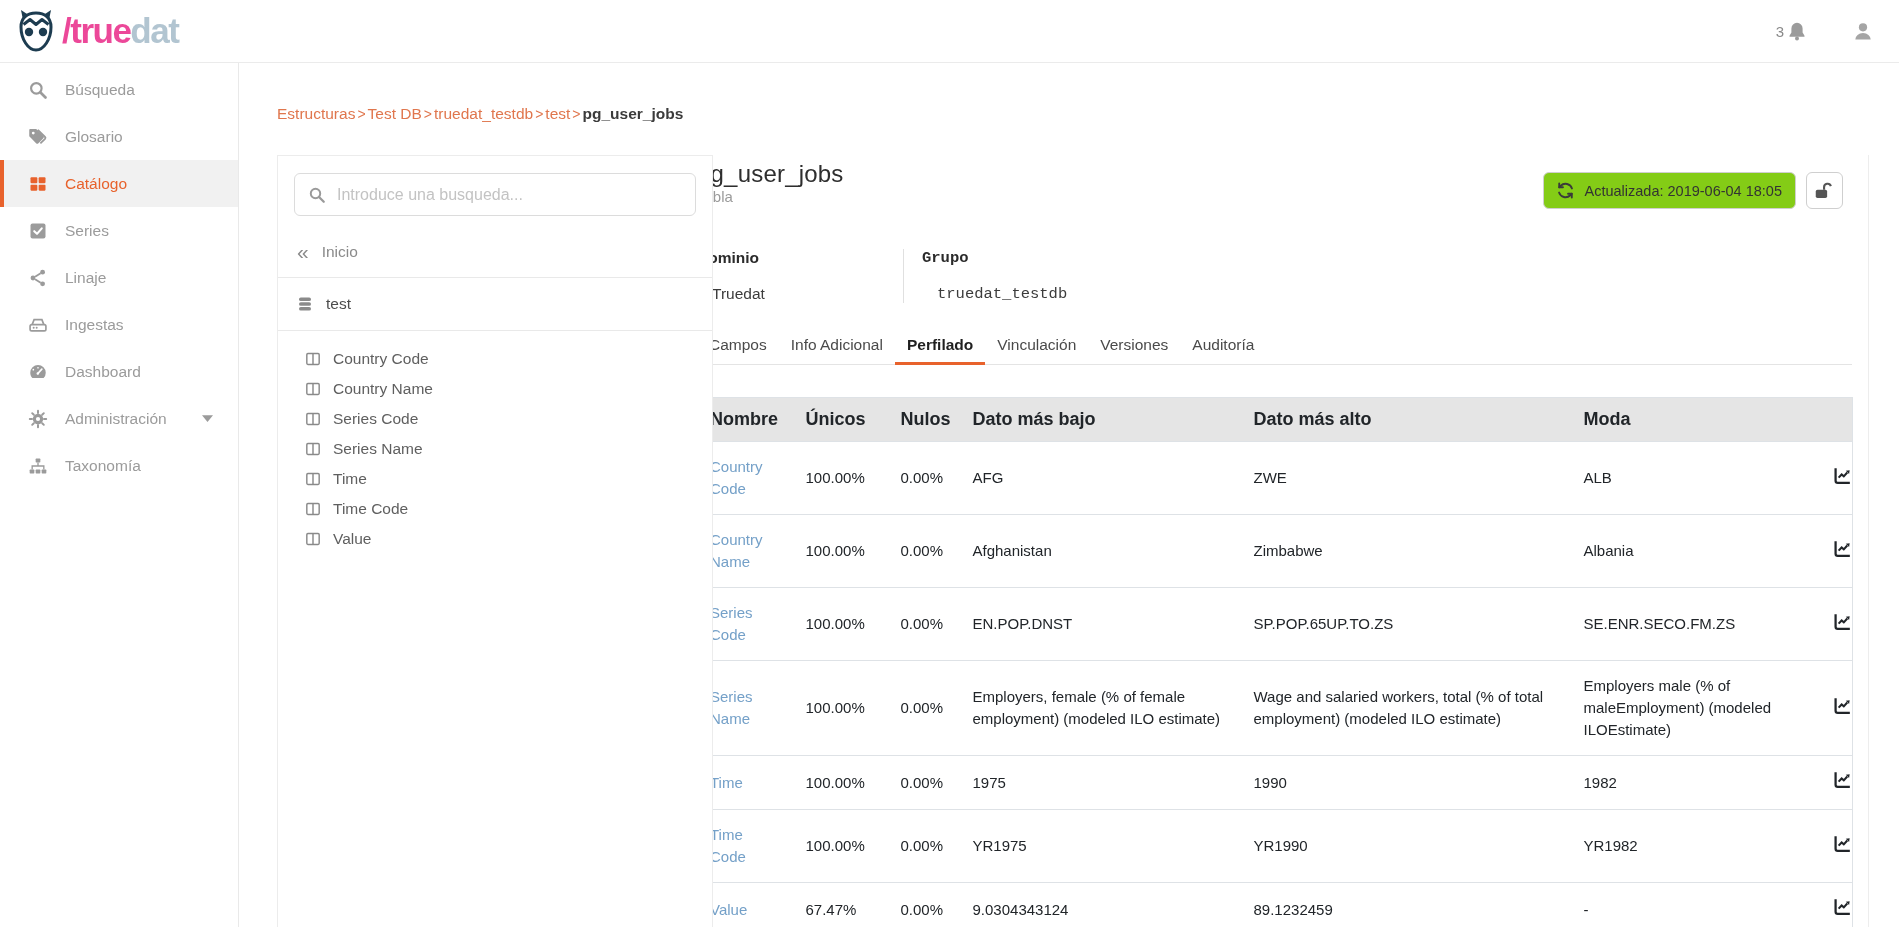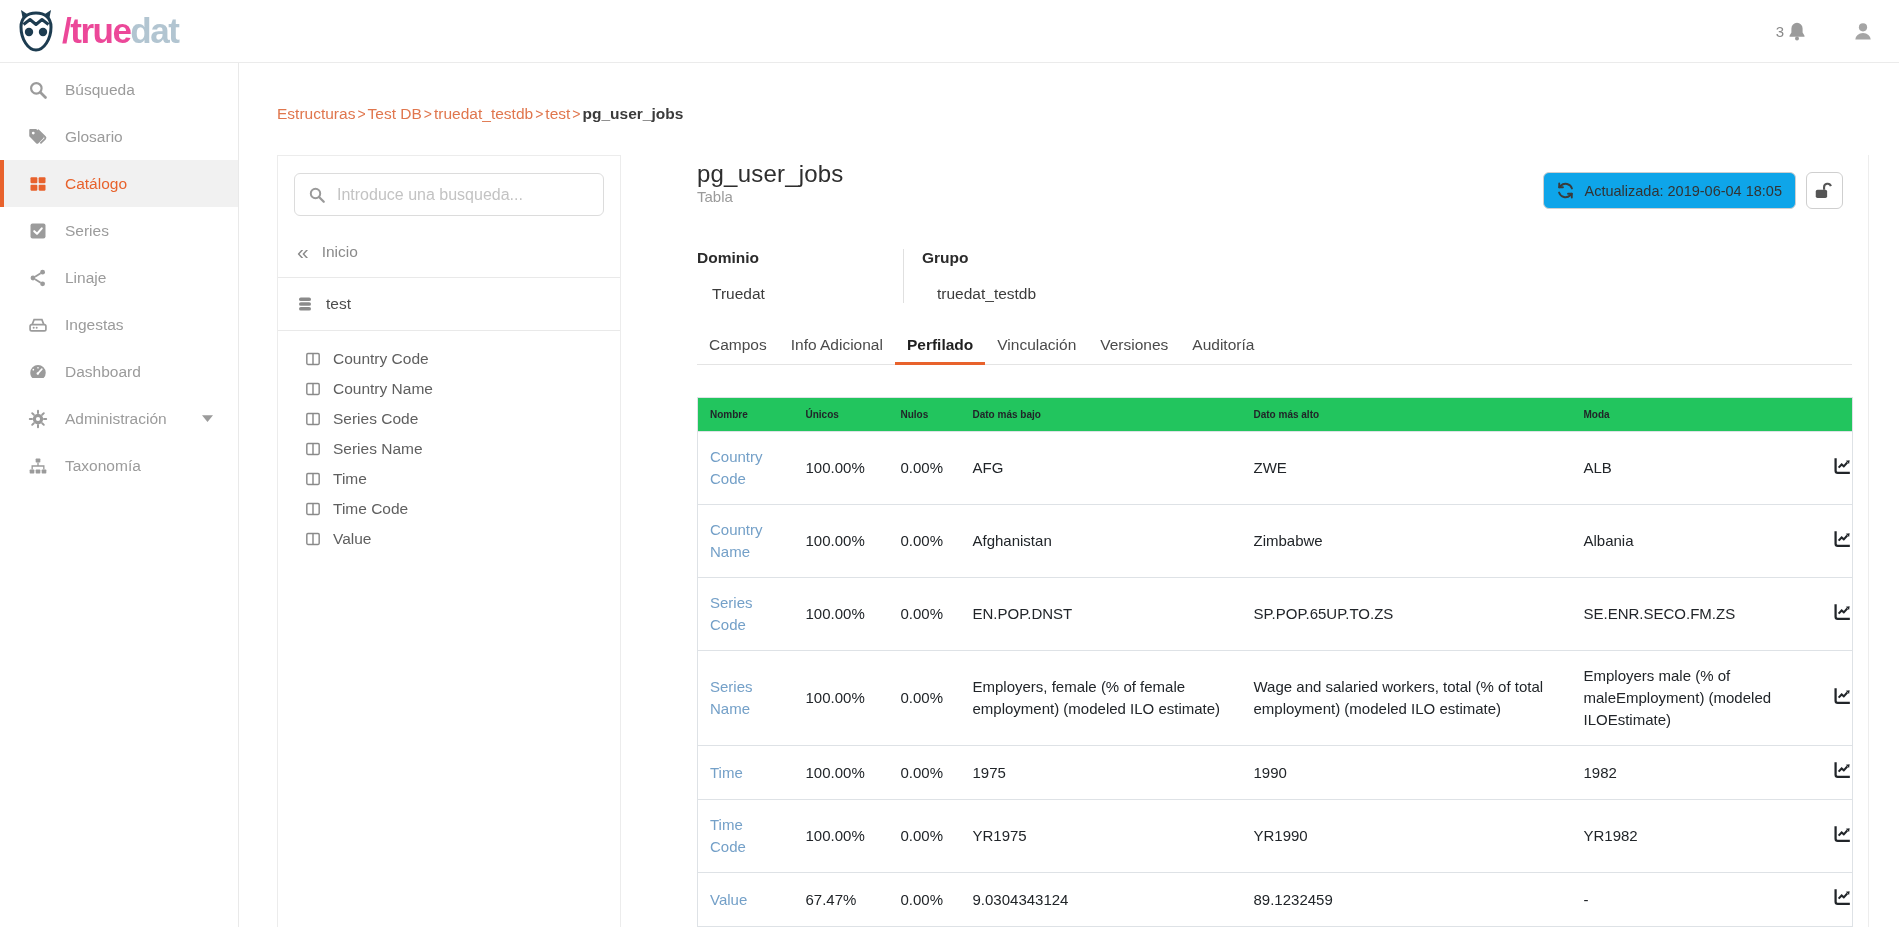--- a/index.html
+++ b/index.html
@@ -30,21 +30,21 @@
   .side-caret { margin-left:auto; margin-right:24px; display:flex; }
 
   
   .breadcrumb { position:absolute; left:277px; top:105px; display:flex; align-items:center;
                 gap:2px; font-size:15.5px; z-index:4; }
   .crumb-link { color:#e0764d; cursor:pointer; }
   .crumb-sep  { color:#e0764d; font-size:14px; }
   .crumb-current { color:#3b3b3b; font-weight:bold; }
 
   
-  .panel { position:absolute; left:277px; top:155px; bottom:0; width:344px; background:#fff;
+  .panel { position:absolute; left:277px; top:155px; bottom:0; width:436px; background:#fff;
            border:1px solid #ececec; border-bottom:none; z-index:3; }
   .search-box { margin:17px 16px; height:43px; border:1px solid #dcdcdc; border-radius:6px;
                 display:flex; align-items:center; padding:0 13px; gap:11px; color:#9a9a9a; }
   .search-box input { border:none; outline:none; flex:1; font-size:16px; color:#555; background:transparent; }
   .search-box input::placeholder { color:#c3c3c3; }
   .panel-home { display:flex; align-items:center; gap:13px; padding:10px 19px 16px; color:#8a8a8a;
                 font-size:15.5px; cursor:pointer; }
   .laquo { font-size:21px; line-height:14px; color:#8a8a8a; }
   .panel-divider { border:none; border-top:1px solid #e9e9e9; }
   .panel-root { display:flex; align-items:center; gap:13px; padding:17px 19px; color:#4c4c4c;
@@ -52,43 +52,43 @@
   .panel-root .icn, .panel-col .icn { color:#8a8a8a; display:flex; flex:none; }
   .panel-cols { padding:13px 0 0 27px; }
   .panel-col { display:flex; align-items:center; gap:12px; height:30px; color:#5f5f5f;
                font-size:15.5px; cursor:pointer; }
 
   
   .content { position:absolute; left:697px; top:160px; width:1155px; z-index:2; }
   .page-title { font-size:24px; font-weight:normal; color:#2e2e2e; letter-spacing:.2px; }
   .page-subtitle { font-size:15px; color:#9b9b9b; }
   .actions { position:absolute; top:12px; right:9px; display:flex; gap:10px; }
-  .btn-updated { height:37px; border:1px solid #cfcfcf; border-radius:6px; background:#0ea5e9;
+  .btn-updated { height:37px; border:1px solid #cfcfcf; border-radius:6px; background:#84cc16;
                  display:flex; align-items:center; gap:10px; padding:0 13px; font-size:14.5px;
                  color:#333; cursor:pointer; font-family:inherit; }
   .btn-updated .icn { color:#3a3a3a; display:flex; }
   .btn-lock { width:37px; height:37px; border:1px solid #cfcfcf; border-radius:6px; background:#fff;
               display:flex; align-items:center; justify-content:center; color:#555; cursor:pointer; }
 
   .meta { display:flex; margin-top:44px; }
   .meta-col1 { width:206px; }
   .meta-vline { width:1px; background:#e0e0e0; }
-  .meta-col2 { padding-left:18px; }
+  .meta-col2 { padding-left:18px;font-family:Liberation Mono, monospace; }
   .meta-label { font-size:15.5px; font-weight:bold; color:#2b2b2b; }
   .meta-value { margin-top:18px; padding-left:15px; font-size:15.5px; color:#3c3c3c; }
 
   .tabs { display:flex; margin-top:24px; border-bottom:1px solid #e4e4e4; }
   .tab { padding:9px 12px 10px; font-size:15.5px; color:#4a4a4a; position:relative; cursor:pointer; }
   .tab.active { font-weight:bold; color:#1f1f1f; }
   .tab.active::after { content:""; position:absolute; left:0; right:0; bottom:-1px; height:3px;
                        background:#e8622c; }
 
   table.profile { width:1155px; border-collapse:collapse; margin-top:32px;
                   border:1px solid #dee2e6; table-layout:fixed; }
-  table.profile th { background:#22c55e; text-align:left; padding:11px 12px; font-size:10px;
+  table.profile th { background:#e5e5e5; text-align:left; padding:11px 12px; font-size:18px;
                      color:#212529; font-weight:bold; border-bottom:1px solid #dee2e6; }
   table.profile td { padding:14px 12px; font-size:15px; color:#212529; height:30px;
                      border-bottom:1px solid #dee2e6; vertical-align:middle; line-height:22px;
                      word-wrap:break-word; }
   td.cell-name a { color:#74a0c8; text-decoration:none; cursor:pointer; }
   td.cell-chart { text-align:center; }
   .chart-btn { color:#212529; cursor:pointer; display:inline-flex; }
 
   .right-line { position:absolute; left:1868px; top:155px; bottom:0; width:1px; background:#ededed; }
 

